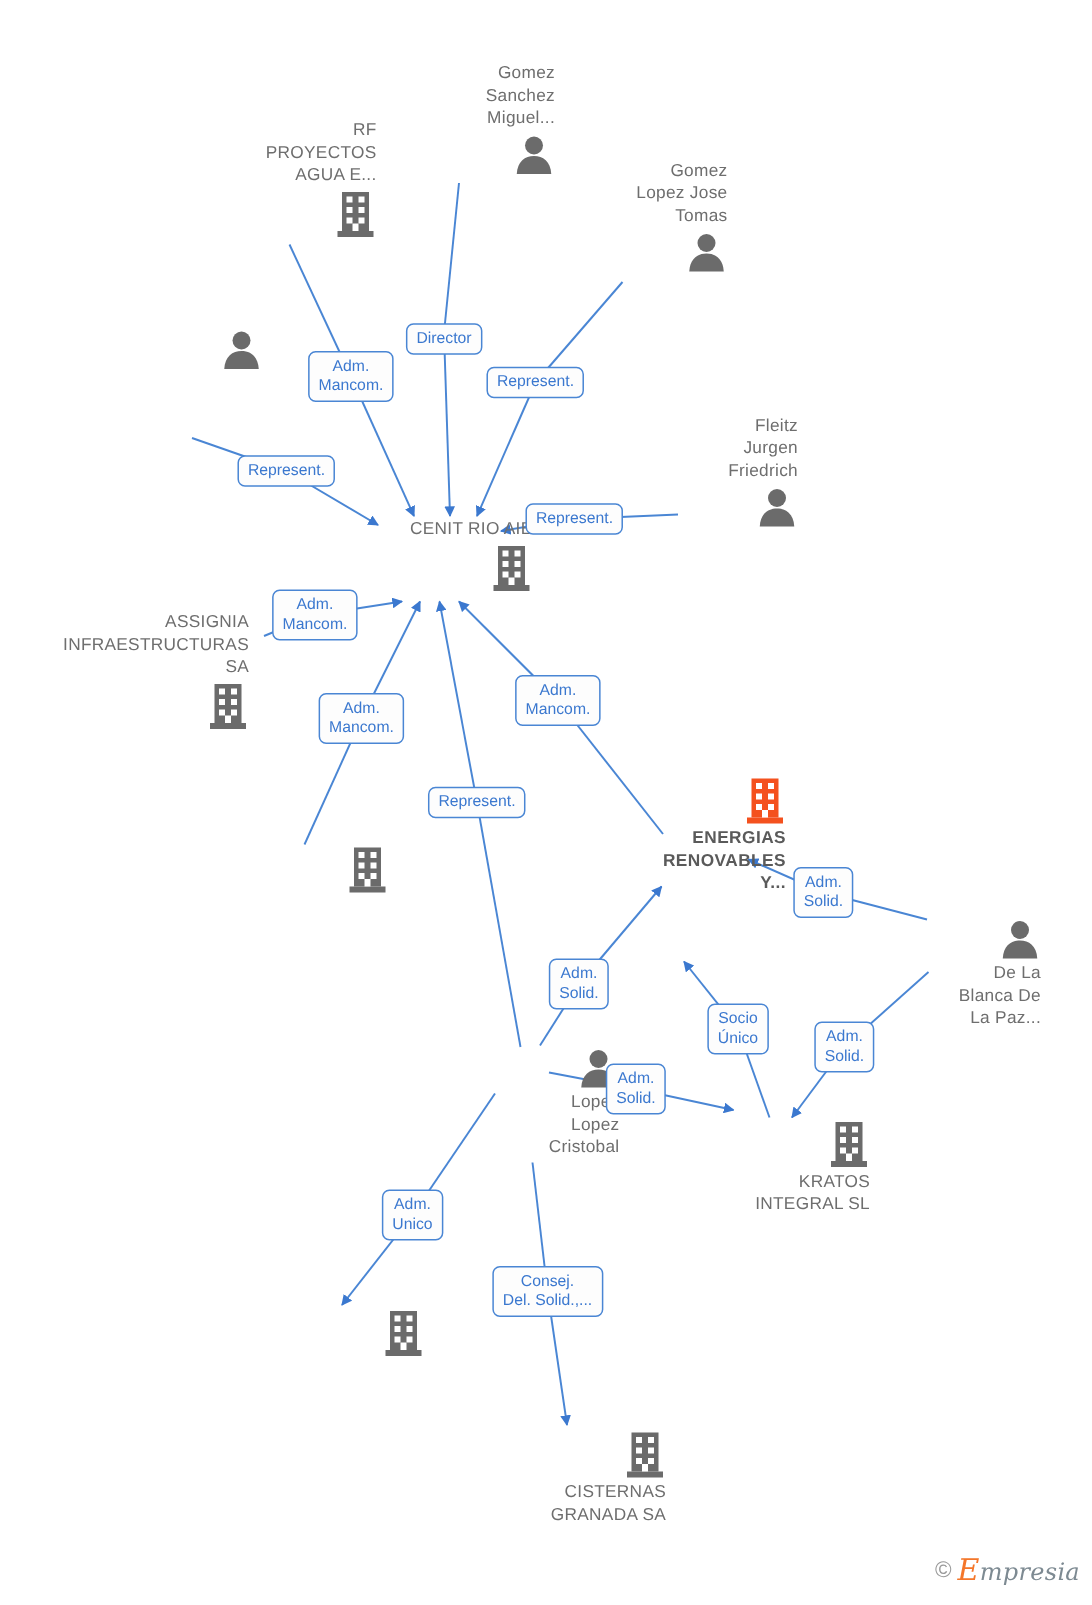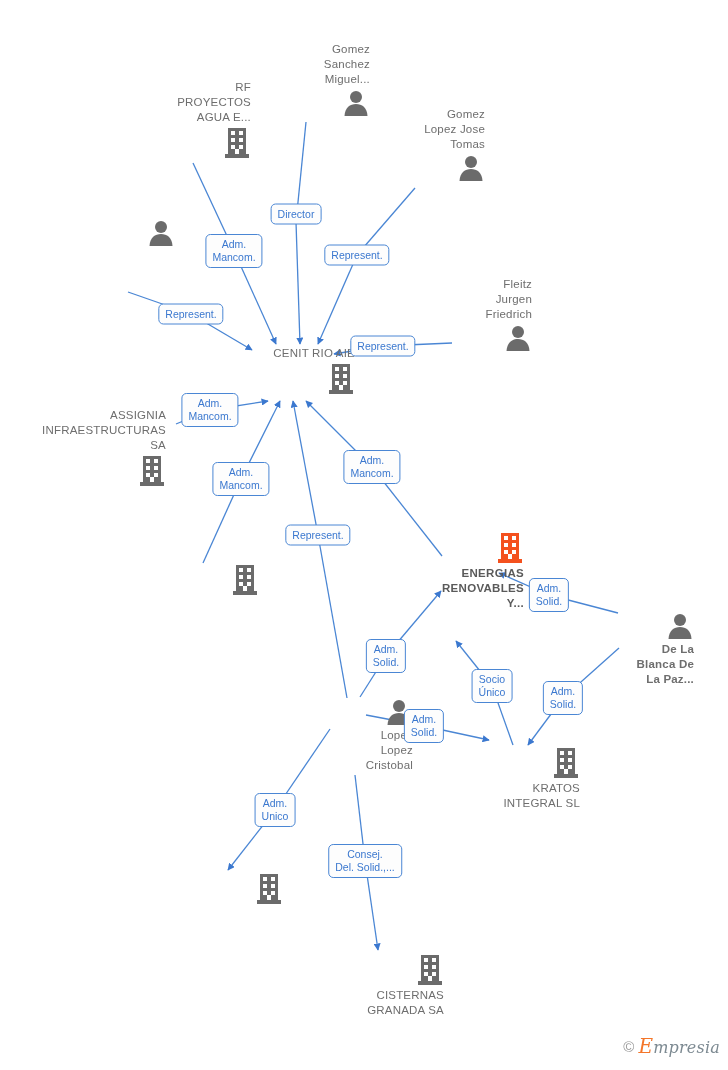--- a/index.html
+++ b/index.html
@@ -224,37 +224,37 @@
             <rect x="2" y="27" width="24" height="4" fill="#6b6b6b"></rect>
             <rect x="8" y="4" width="4" height="4" fill="#ffffff"></rect>
             <rect x="16" y="4" width="4" height="4" fill="#ffffff"></rect>
             <rect x="8" y="11" width="4" height="4" fill="#ffffff"></rect>
             <rect x="16" y="11" width="4" height="4" fill="#ffffff"></rect>
             <rect x="8" y="18" width="4" height="4" fill="#ffffff"></rect>
             <rect x="16" y="18" width="4" height="4" fill="#ffffff"></rect>
             <rect x="12" y="22" width="4" height="5" fill="#ffffff"></rect>
           </svg></span>
       </div>
-      <div class="node label-below highlight" style="left: 459px; top: 532px;">
+      <div class="node label-below highlight" style="left: 459px; top: 518px;">
         <span class="glyph"><svg width="28" height="32" viewBox="0 0 28 32" aria-hidden="true">
             <rect x="5" y="1" width="18" height="26" fill="#f4511e"></rect>
             <rect x="2" y="27" width="24" height="4" fill="#f4511e"></rect>
             <rect x="8" y="4" width="4" height="4" fill="#ffffff"></rect>
             <rect x="16" y="4" width="4" height="4" fill="#ffffff"></rect>
             <rect x="8" y="11" width="4" height="4" fill="#ffffff"></rect>
             <rect x="16" y="11" width="4" height="4" fill="#ffffff"></rect>
             <rect x="8" y="18" width="4" height="4" fill="#ffffff"></rect>
             <rect x="16" y="18" width="4" height="4" fill="#ffffff"></rect>
             <rect x="12" y="22" width="4" height="5" fill="#ffffff"></rect>
           </svg></span>
         <span class="caption">ENERGIAS
 RENOVABLES
 Y...</span>
       </div>
-      <div class="node label-below" style="left: 629px; top: 612px; font-weight: bold;">
+      <div class="node label-below" style="left: 629px; top: 612px;">
         <span class="glyph"><svg width="28" height="28" viewBox="0 0 28 28" aria-hidden="true">
             <circle cx="14" cy="8" r="6" fill="#6b6b6b"></circle>
             <path d="M2.5 27 C3 18.5 8 15 14 15 C20 15 25 18.5 25.5 27 Z" fill="#6b6b6b"></path>
           </svg></span>
         <span class="caption">De La
 Blanca De
 La Paz...</span>
       </div>
       <div class="node label-below" style="left: 348px; top: 698px;">
         <span class="glyph"><svg width="28" height="28" viewBox="0 0 28 28" aria-hidden="true">
@@ -305,21 +305,21 @@
             <rect x="16" y="18" width="4" height="4" fill="#ffffff"></rect>
             <rect x="12" y="22" width="4" height="5" fill="#ffffff"></rect>
           </svg></span>
         <span class="caption">CISTERNAS
 GRANADA SA</span>
       </div>
     </div>
   <div id="labels-layer">
       <div class="edge-label" style="left: 234px; top: 251px;">Adm.
 Mancom.</div>
-      <div class="edge-label" style="left: 296px; top: 214px;">Director</div>
+      <div class="edge-label" style="left: 296px; top: 226px;">Director</div>
       <div class="edge-label" style="left: 357px; top: 255px;">Represent.</div>
       <div class="edge-label" style="left: 191px; top: 314px;">Represent.</div>
       <div class="edge-label" style="left: 383px; top: 346px;">Represent.</div>
       <div class="edge-label" style="left: 210px; top: 410px;">Adm.
 Mancom.</div>
       <div class="edge-label" style="left: 241px; top: 479px;">Adm.
 Mancom.</div>
       <div class="edge-label" style="left: 372px; top: 467px;">Adm.
 Mancom.</div>
       <div class="edge-label" style="left: 318px; top: 535px;">Represent.</div>

